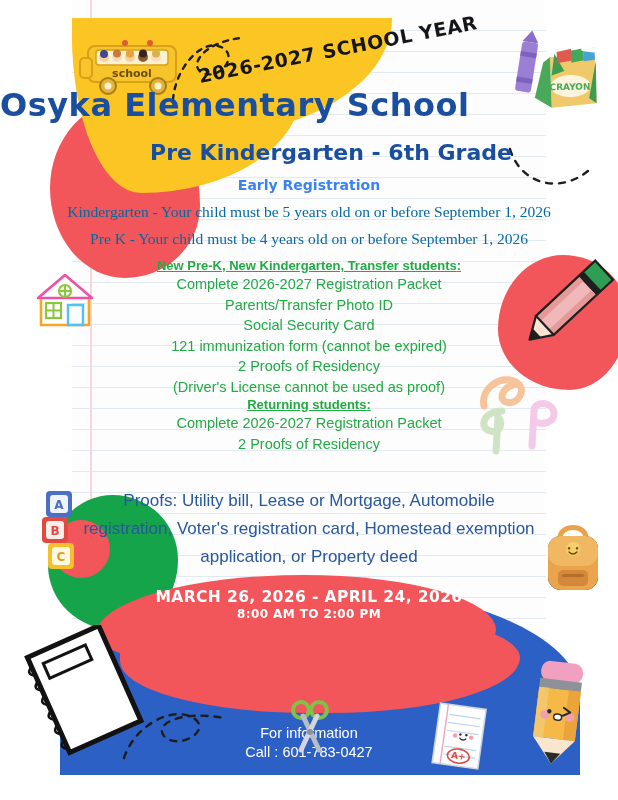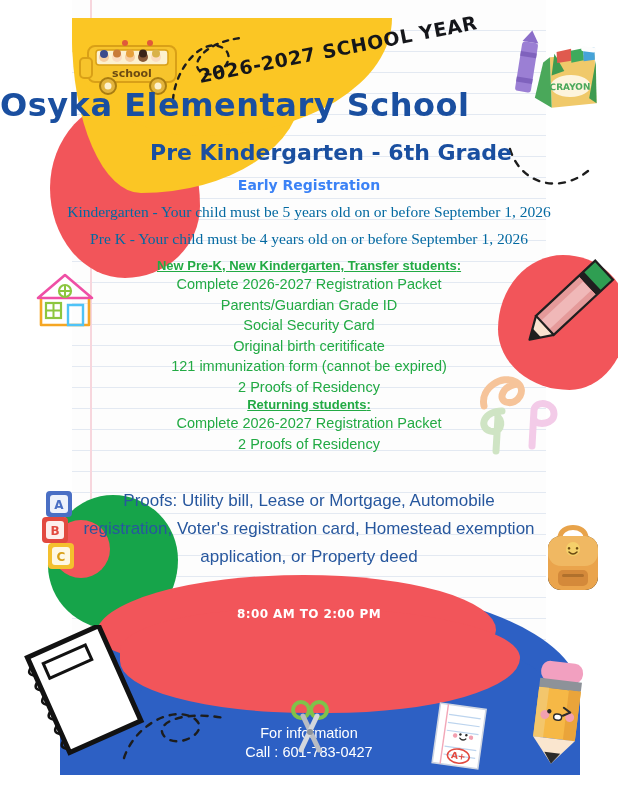--- a/index.html
+++ b/index.html
@@ -394,33 +394,34 @@
   <div class="grade-line">Pre Kindergarten - 6th Grade</div>
 
   <div class="early-reg">Early Registration</div>
 
   <div class="age-line age-1">Kindergarten - Your child must be 5 years old on or before September 1, 2026</div>
   <div class="age-line age-2">Pre K - Your child must be 4 years old on or before September 1, 2026</div>
 
   <div class="reqs">
     <span class="hdr"><span>New Pre-K, New Kindergarten, Transfer students</span><span style="text-decoration: none;">:</span></span>
     <span class="itm">Complete 2026-2027 Registration Packet</span>
-    <span class="itm">Parents/Guardian Grade ID</span>
+    <span class="itm">Parents/Transfer Photo ID</span>
     <span class="itm">Social Security Card</span>
-    <span class="itm">Original birth ceritificate</span>
     <span class="itm">121 immunization form (cannot be expired)</span>
     <span class="itm">2 Proofs of Residency</span>
+    <span class="itm">(Driver's License cannot be used as proof)</span>
 
     <span class="hdr"><span>Returning students</span><span style="text-decoration: none;">:</span></span>
     <span class="itm">Complete 2026-2027 Registration Packet</span>
     <span class="itm">2 Proofs of Residency</span>
   </div>
 
   <div class="proofs">Proofs: Utility bill, Lease  or Mortgage, Automobile registration, Voter's registration card, Homestead exemption application,  or Property deed</div>
 
+  <div class="date-line date-1">MARCH 26, 2026 - APRIL 24, 2026</div>
   <div class="date-line date-2">8:00 AM TO 2:00 PM</div>
 
 
   <div class="contact">
     <div>For information</div>
     <div>Call : 601-783-0427</div>
   </div>
 
 </div>
 

